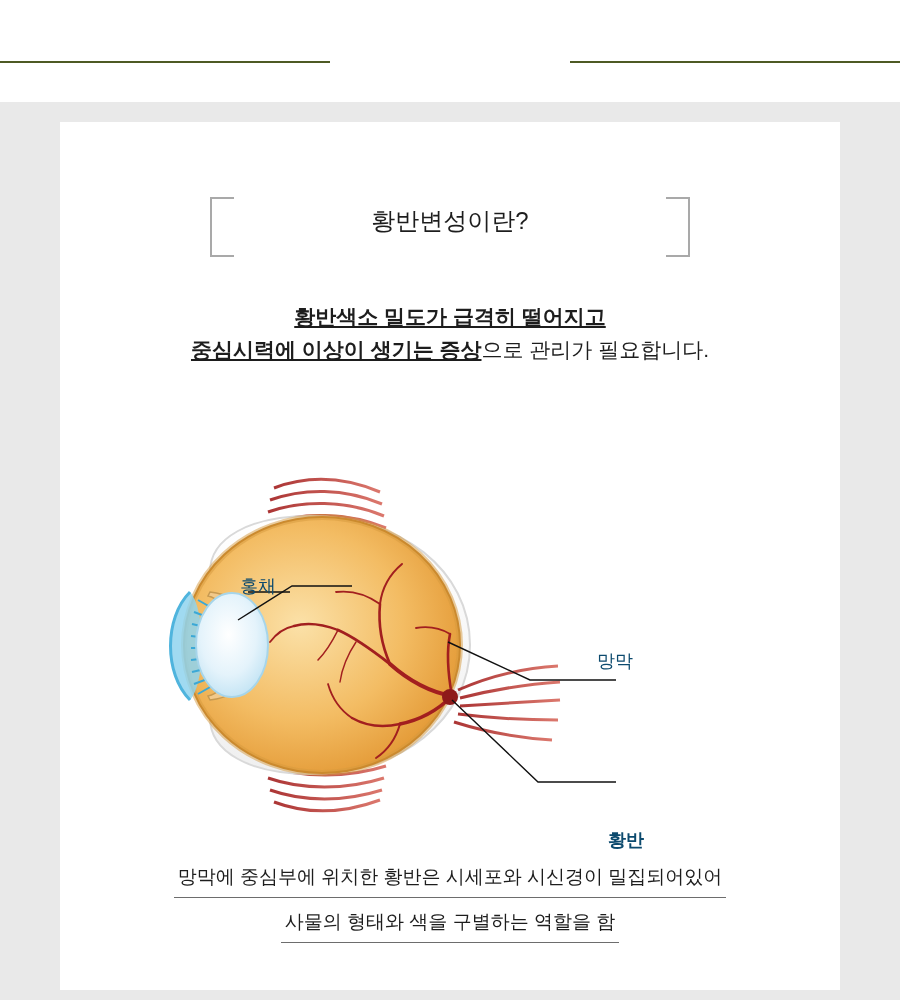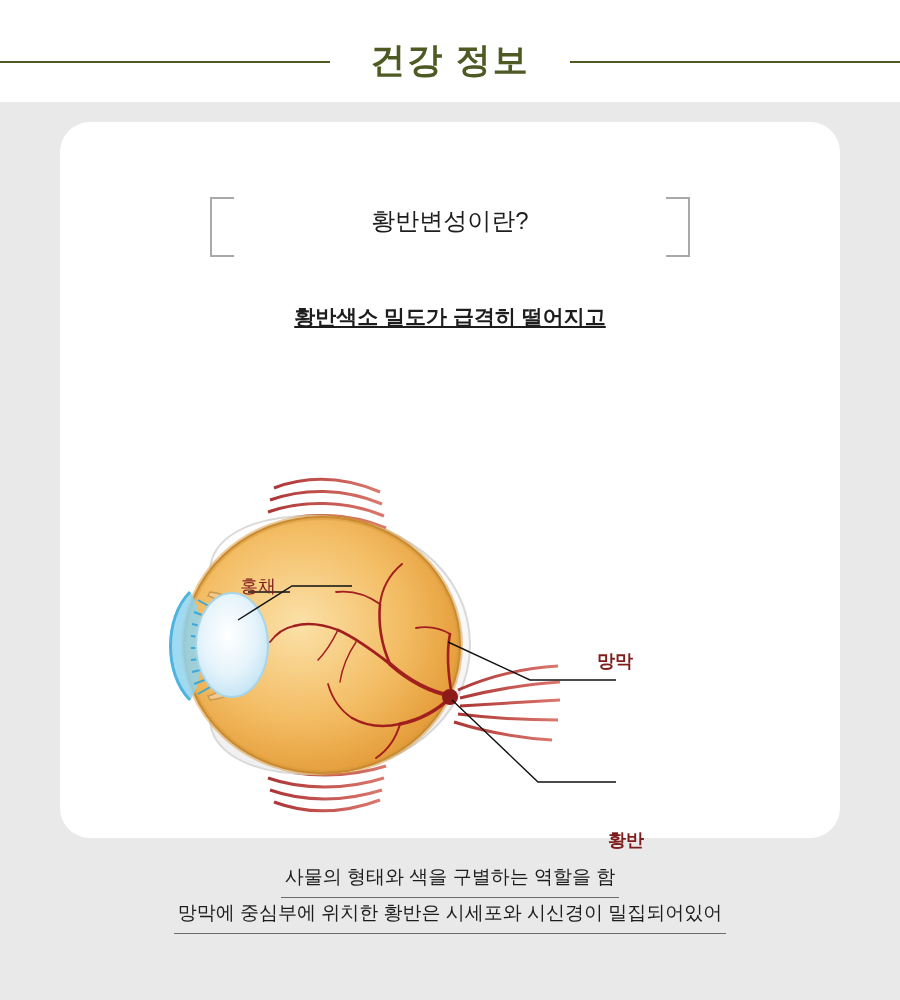--- a/index.html
+++ b/index.html
@@ -45,23 +45,22 @@
     letter-spacing: 2px;
     line-height: 46px;
   }
 
   
   .card {
     position: absolute;
     left: 60px;
     top: 122px;
     width: 780px;
-    height: 716px;
+    height: 868px;
     background: #ffffff;
-    border-radius: 30px;
   }
 
   
   .bracket-head {
     position: absolute;
     top: 82px;
     left: 0;
     width: 780px;
     text-align: center;
   }
@@ -108,26 +107,26 @@
     top: 320px;
     left: 0;
     width: 780px;
     height: 420px;
   }
   .figure svg { display: block; }
 
   .fig-label {
     position: absolute;
     font-size: 18px;
-    color: #7f1d1d;
+    color: #0c4a6e;
     line-height: 24px;
     white-space: nowrap;
   }
   .label-iris   { left: 180px; top: 132px; }
-  .label-retina { left: 537px; top: 207px; font-weight: bold; }
+  .label-retina { left: 537px; top: 207px; }
   .label-macula { left: 548px; top: 386px; font-weight: bold; }
 
   
   .caption {
     position: absolute;
     top: 740px;
     left: 0;
     width: 780px;
     text-align: center;
   }
@@ -150,34 +149,36 @@
     padding: 0 4px 5px 4px;
   }
   .caption .wrap { display: block; }
 </style>
 </head>
 <body>
 
 <div class="header">
   <div class="header-rule-left"></div>
   <div class="header-rule-right"></div>
-  <div class="header-title">건강 정보</div>
 </div>
 
 <div class="card">
 
   <div class="bracket left"></div>
   <div class="bracket right"></div>
 
   <div class="bracket-head">
     <span class="h-text">황반변성이란?</span>
   </div>
 
   <div class="lead">
     <b>황반색소 밀도가 급격히 떨어지고</b>
+    <span class="line2">
+      <b>중심시력에 이상이 생기는 증상</b><span>으로 관리가 필요합니다.</span>
+    </span>
   </div>
 
   <div class="figure">
     <svg width="780" height="420" viewBox="0 0 780 420">
       <defs>
         <radialGradient id="vitreousGrad" cx="42%" cy="42%" r="68%">
           <stop offset="0%" stop-color="#fbe1a8"></stop>
           <stop offset="55%" stop-color="#f3bc63"></stop>
           <stop offset="100%" stop-color="#e0922c"></stop>
         </radialGradient>
@@ -286,20 +287,20 @@
       </g>
     </svg>
 
     <div class="fig-label label-iris">홍채</div>
     <div class="fig-label label-retina">망막</div>
     <div class="fig-label label-macula">황반</div>
   </div>
 
   <div class="caption">
     <span class="wrap">
+      <span class="cap-line cap1">망막에 중심부에 위치한 황반은 시세포와 시신경이 밀집되어있어</span>
+    </span>
+    <span class="wrap">
       <span class="cap-line cap2">사물의 형태와 색을 구별하는 역할을 함</span>
     </span>
-    <span class="wrap">
-      <span class="cap-line cap1">망막에 중심부에 위치한 황반은 시세포와 시신경이 밀집되어있어</span>
-    </span>
   </div>
 
 </div>
 
 </body></html>

